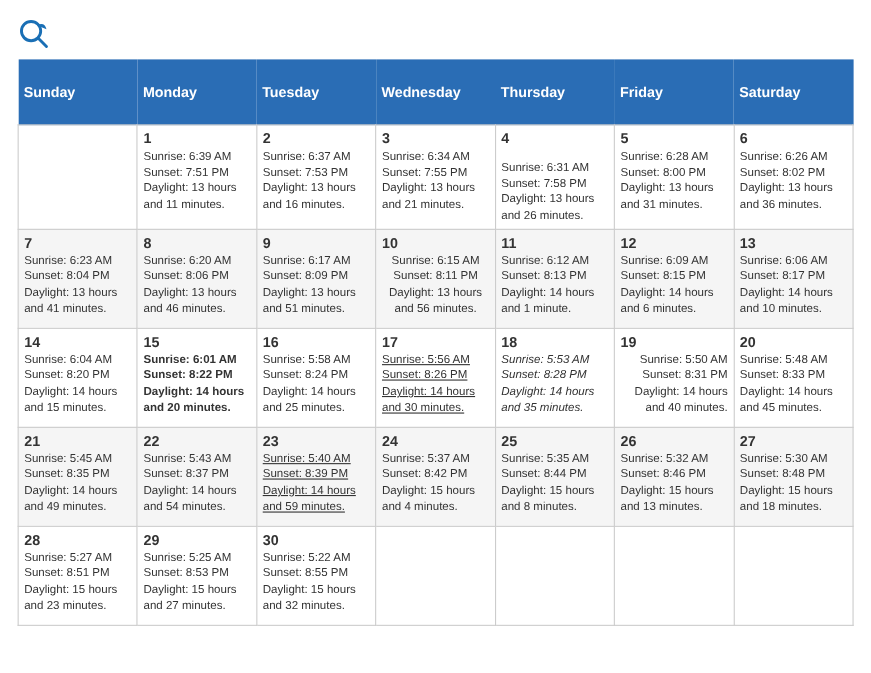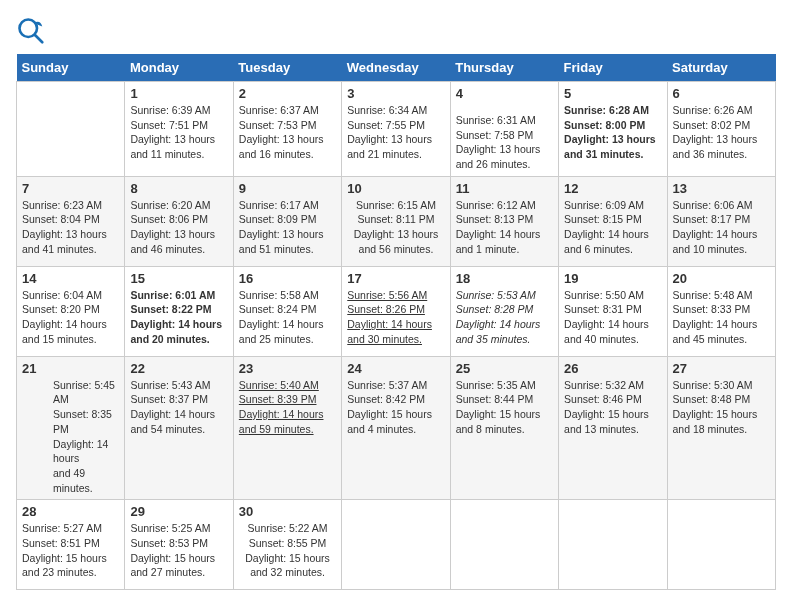--- a/index.html
+++ b/index.html
@@ -47,21 +47,21 @@
       color: #333;
     }
     table {
       width: 100%;
       border-collapse: collapse;
       font-size: 11px;
     }
     thead th {
       background-color: #2a6db5;
       color: #fff;
-      padding: 6px 5px;
+      padding: 22px 5px;
       text-align: left;
       font-size: 13px;
       font-weight: bold;
     }
     tbody td {
       border: 1px solid #ccc;
       vertical-align: top;
       padding: 4px 5px;
       min-height: 80px;
       height: 90px;
@@ -147,21 +147,21 @@
         </td>
         <td>
           <div class="day-number">4</div>
           <div class="day-info" style="white-space: pre-line; margin-top: 12px;">Sunrise: 6:31 AM
 Sunset: 7:58 PM
 Daylight: 13 hours
 and 26 minutes.</div>
         </td>
         <td>
           <div class="day-number">5</div>
-          <div class="day-info" style="white-space: pre-line; font-weight: bold;">Sunrise: 6:28 AM
+          <div class="day-info" style="white-space: pre-line;">Sunrise: 6:28 AM
 Sunset: 8:00 PM
 Daylight: 13 hours
 and 31 minutes.</div>
         </td>
         <td>
           <div class="day-number">6</div>
           <div class="day-info" style="white-space: pre-line;">Sunrise: 6:26 AM
 Sunset: 8:02 PM
 Daylight: 13 hours
 and 36 minutes.</div>
@@ -249,37 +249,37 @@
         </td>
         <td>
           <div class="day-number">18</div>
           <div class="day-info" style="white-space: pre-line; font-style: italic;">Sunrise: 5:53 AM
 Sunset: 8:28 PM
 Daylight: 14 hours
 and 35 minutes.</div>
         </td>
         <td>
           <div class="day-number">19</div>
-          <div class="day-info" style="white-space: pre-line;">Sunrise: 5:50 AM
+          <div class="day-info" style="white-space: pre-line; text-align: right;">Sunrise: 5:50 AM
 Sunset: 8:31 PM
 Daylight: 14 hours
 and 40 minutes.</div>
         </td>
         <td>
           <div class="day-number">20</div>
           <div class="day-info" style="white-space: pre-line;">Sunrise: 5:48 AM
 Sunset: 8:33 PM
 Daylight: 14 hours
 and 45 minutes.</div>
         </td>
       </tr>
       <tr>
         <td>
           <div class="day-number">21</div>
-          <div class="day-info" style="white-space: pre-line; margin-left: 31px;">Sunrise: 5:45 AM
+          <div class="day-info" style="white-space: pre-line;">Sunrise: 5:45 AM
 Sunset: 8:35 PM
 Daylight: 14 hours
 and 49 minutes.</div>
         </td>
         <td>
           <div class="day-number">22</div>
           <div class="day-info" style="white-space: pre-line;">Sunrise: 5:43 AM
 Sunset: 8:37 PM
 Daylight: 14 hours
 and 54 minutes.</div>
@@ -330,21 +330,21 @@
         </td>
         <td>
           <div class="day-number">29</div>
           <div class="day-info" style="white-space: pre-line;">Sunrise: 5:25 AM
 Sunset: 8:53 PM
 Daylight: 15 hours
 and 27 minutes.</div>
         </td>
         <td>
           <div class="day-number">30</div>
-          <div class="day-info" style="white-space: pre-line; text-align: center;">Sunrise: 5:22 AM
+          <div class="day-info" style="white-space: pre-line;">Sunrise: 5:22 AM
 Sunset: 8:55 PM
 Daylight: 15 hours
 and 32 minutes.</div>
         </td>
         <td class="empty-cell"></td>
         <td class="empty-cell"></td>
         <td class="empty-cell"></td>
         <td class="empty-cell"></td>
       </tr>
     </tbody>

